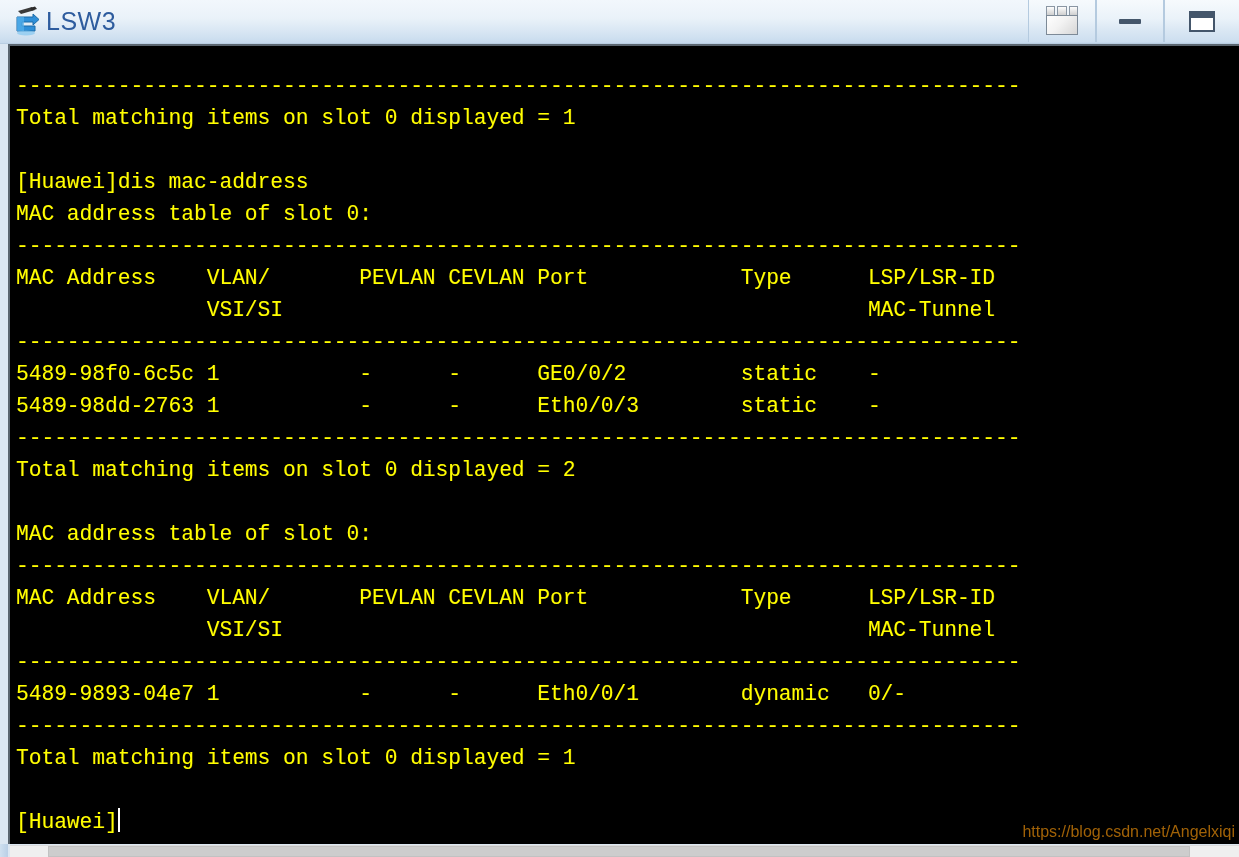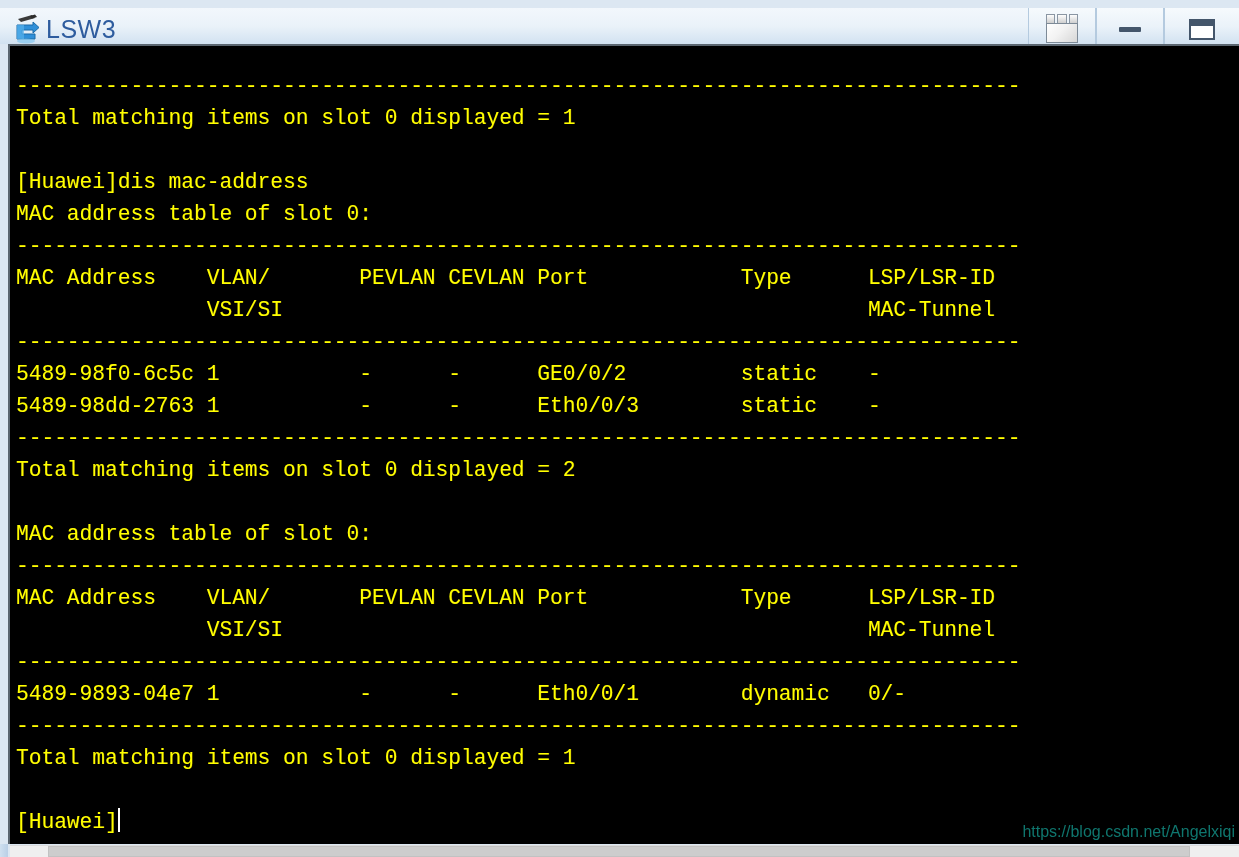--- a/index.html
+++ b/index.html
@@ -18,21 +18,21 @@
   #window {
     position: relative;
     width: 1239px;
     height: 857px;
     background: #dce7f2;
   }
 
   
   #titlebar {
     position: absolute;
-    left: 0; top: 8px;
+    left: 0; top: 0;
     width: 1239px;
     height: 44px;
     background: linear-gradient(to bottom,
         #f2f7fc 0%,
         #eaf2f9 42%,
         #dbe8f4 68%,
         #cfe0f0 88%,
         #c6d9ec 100%);
     border-bottom: 1px solid #b9cee2;
     box-sizing: border-box;
@@ -167,21 +167,21 @@
     margin-left: 0px;
   }
 
   
   #watermark {
     position: absolute;
     right: 4px;
     bottom: 3px;
     font-family: "Liberation Sans", sans-serif;
     font-size: 16px;
-    color: #0f766e;
+    color: #a16207;
     white-space: nowrap;
     user-select: none;
   }
 
   
   #hscrollbar {
     position: absolute;
     left: 10px; top: 845px;
     width: 1229px;
     height: 12px;

